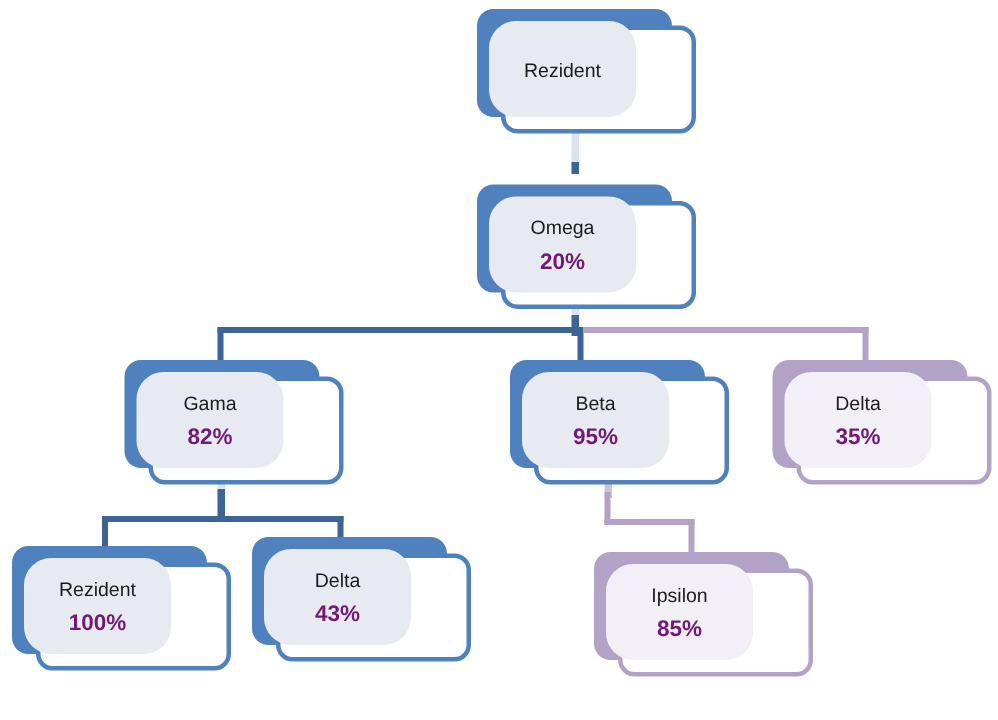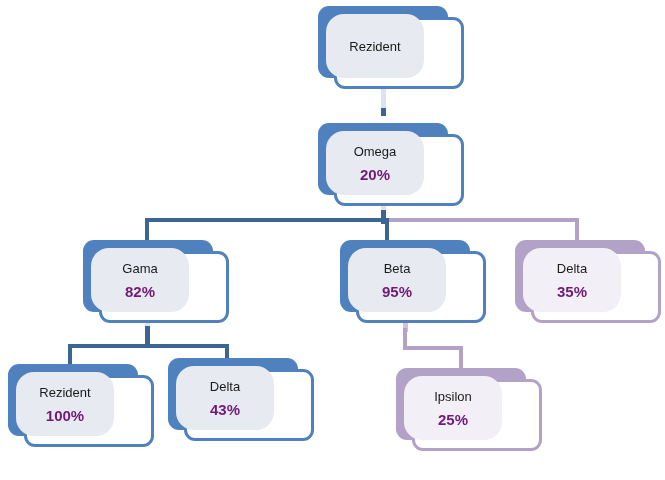--- a/index.html
+++ b/index.html
@@ -209,17 +209,17 @@
       <span class="title">Delta</span>
       <span class="value">43%</span>
     </div>
   </div>
 
   <div class="node purple" style="left:396px; top:368px;">
     <div class="plate"></div>
     <div class="card"></div>
     <div class="panel">
       <span class="title">Ipsilon</span>
-      <span class="value">25%</span>
+      <span class="value">85%</span>
     </div>
   </div>
 
 </div>
 
 </body></html>

